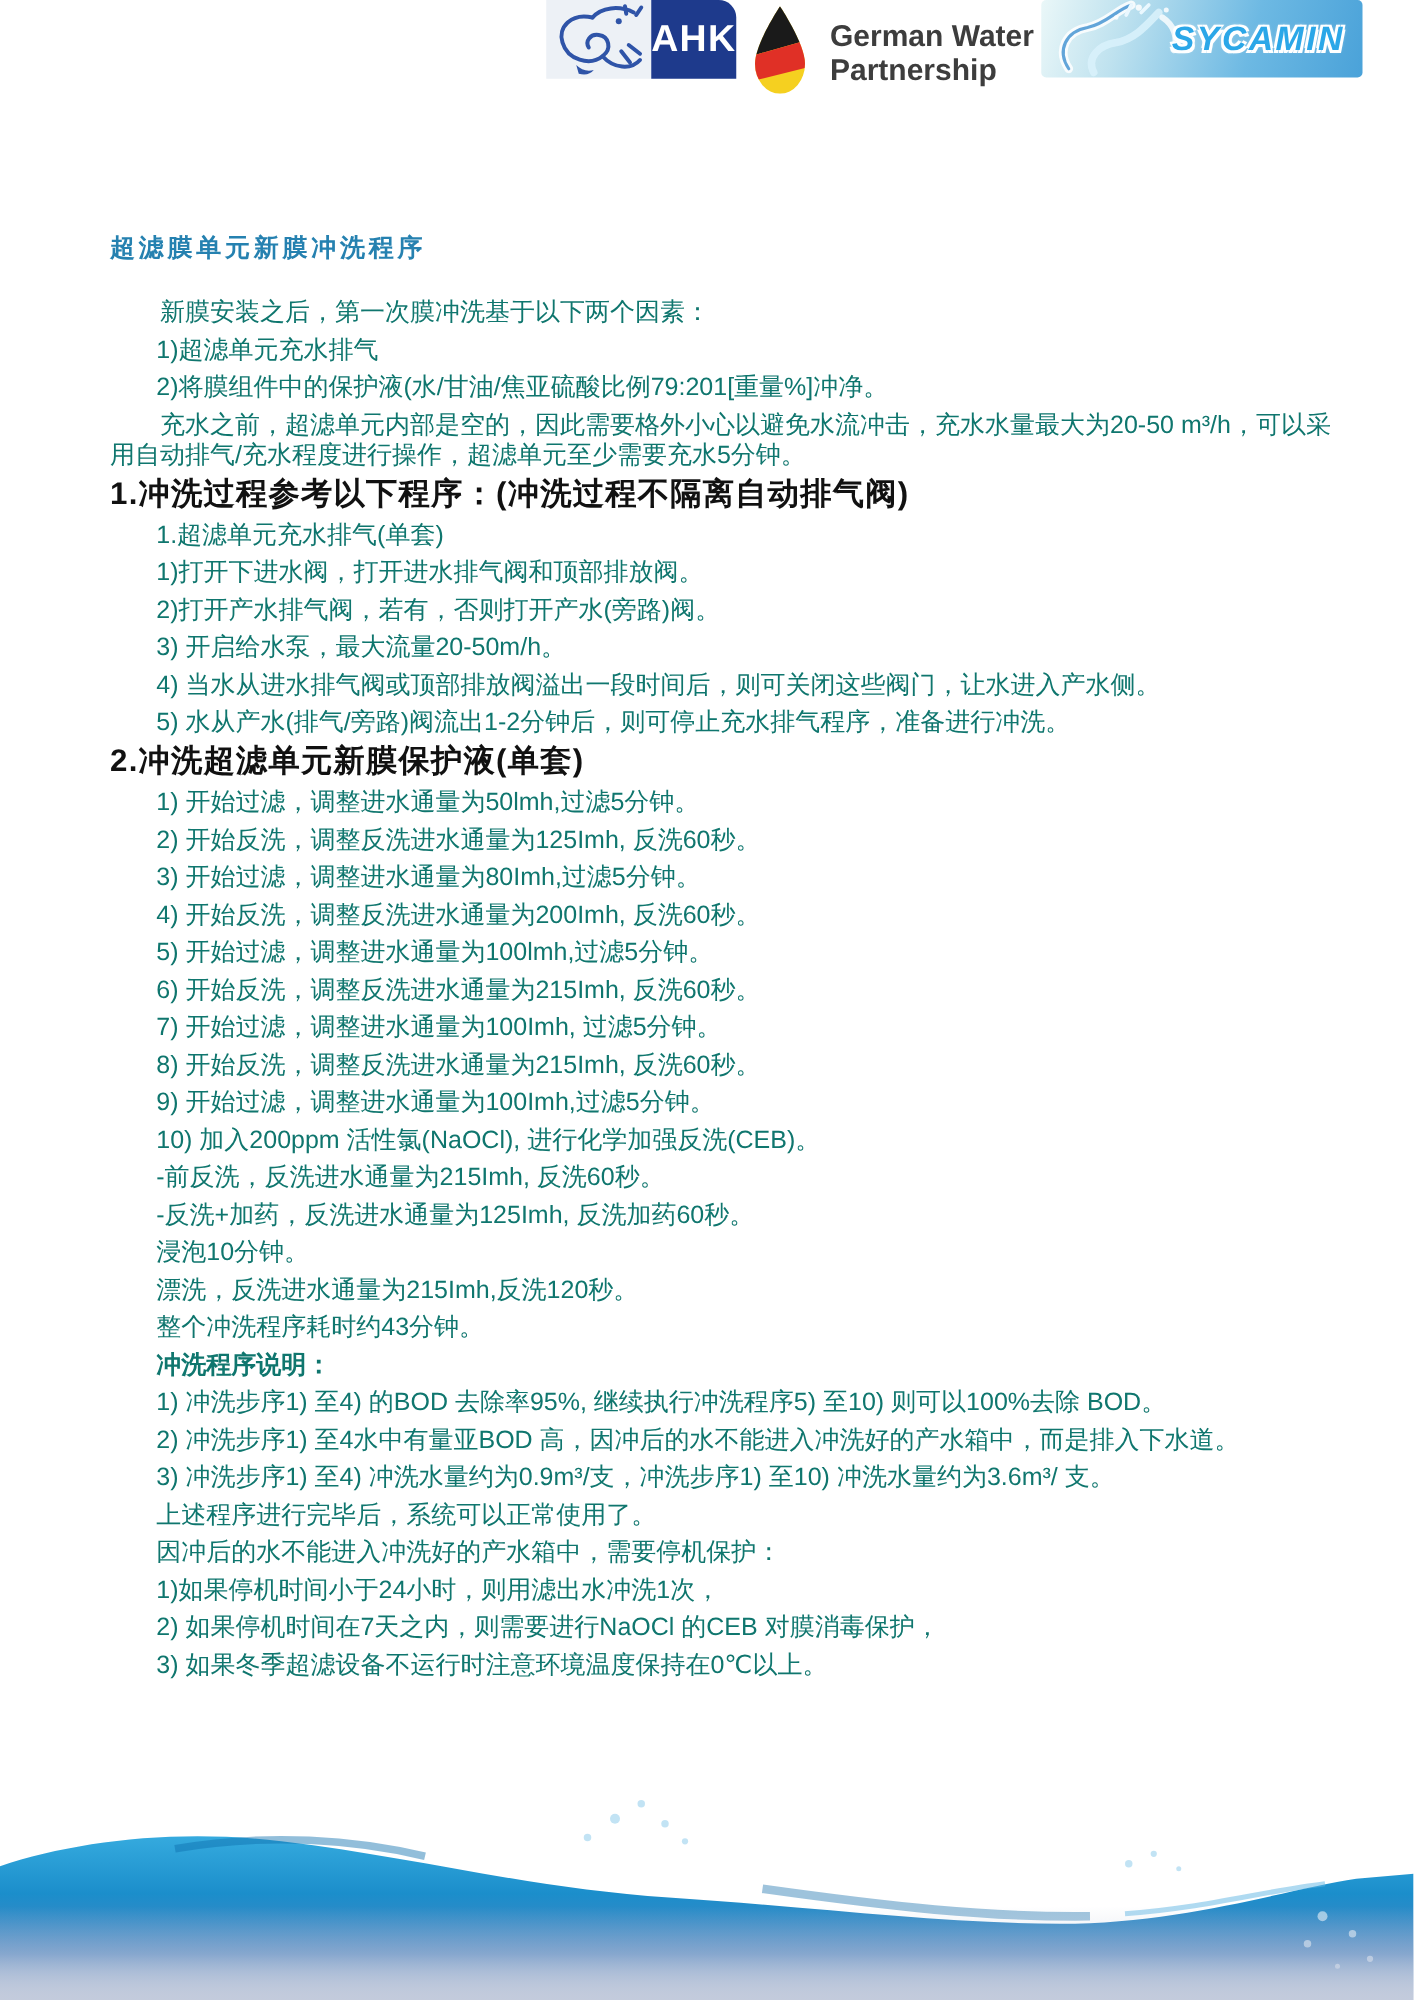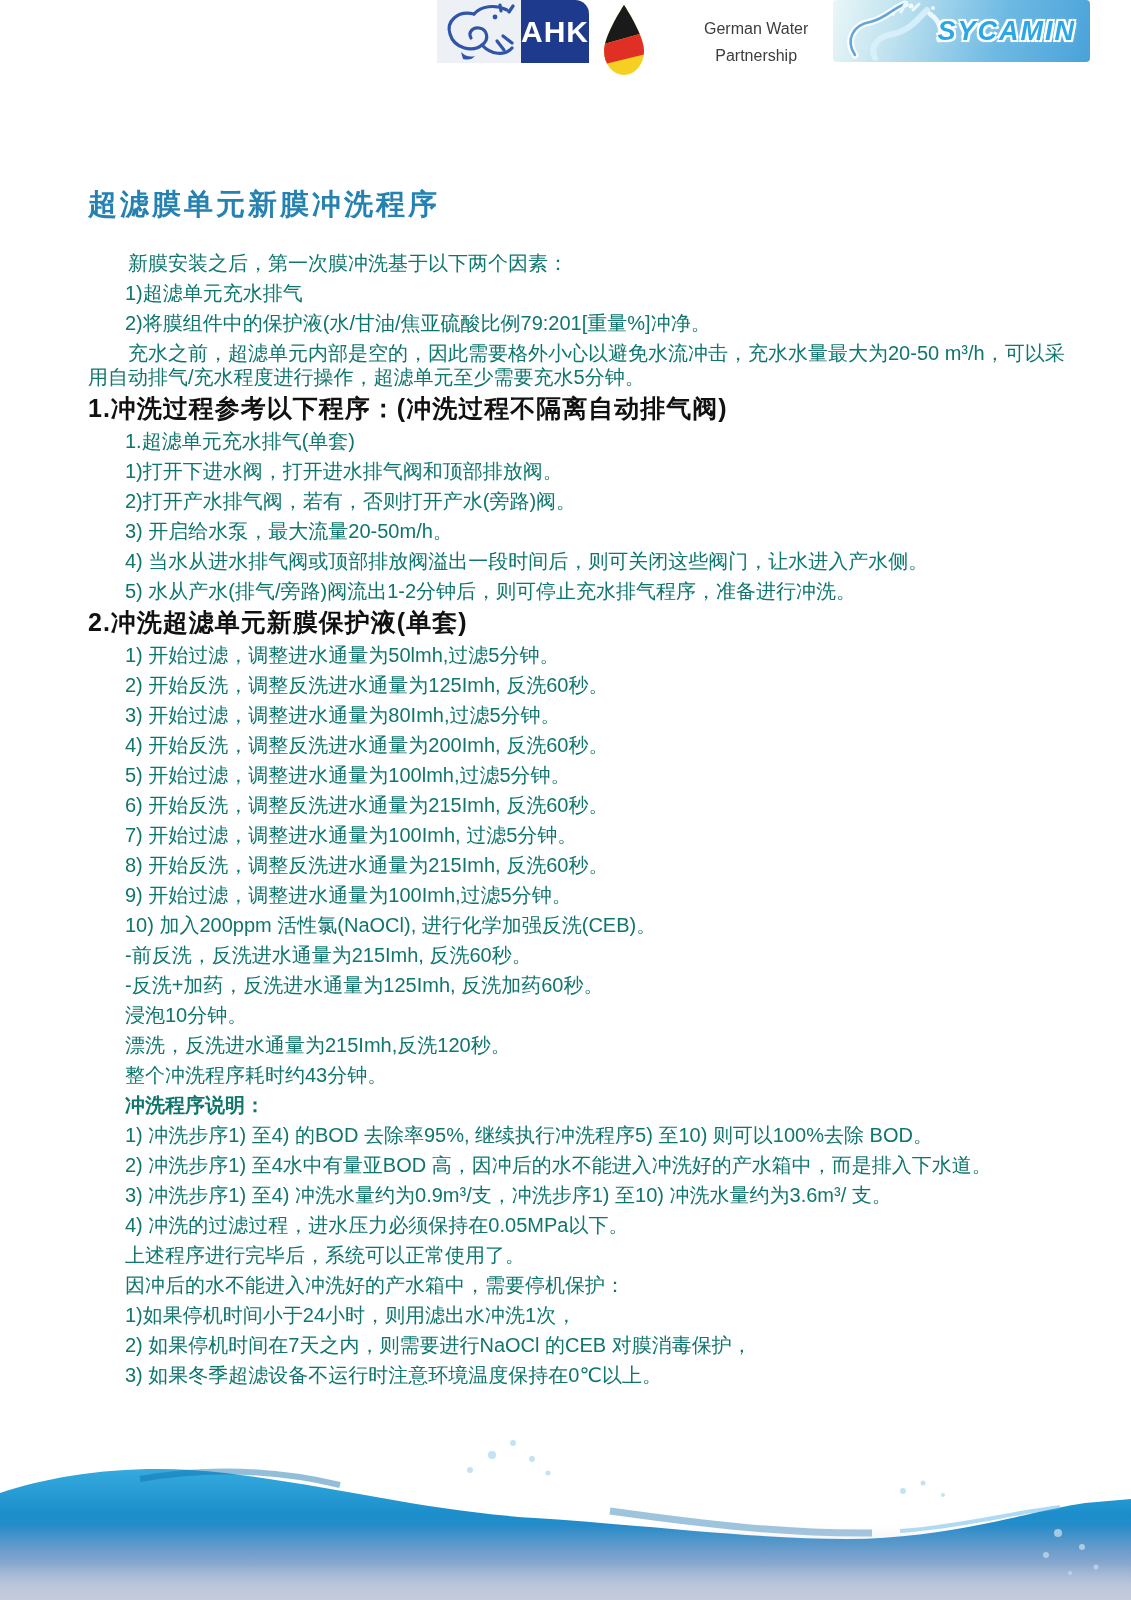--- a/index.html
+++ b/index.html
@@ -8,48 +8,48 @@
   .page {
     position: relative;
     width: 1131px;
     height: 1600px;
     margin: 0 auto;
     background: #ffffff;
     overflow: hidden;
   }
 
   
-  .header { position: absolute; top: 0; left: 0; width: 100%; height: 85px; text-align: center; }
+  .header { position: absolute; top: 0; left: 0; width: 100%; height: 85px; }
   .ahk-logo { position: absolute; left: 437px; top: 0; width: 150px; height: 63px; display: flex; }
   .ahk-dragon { width: 92px; height: 63px; background: #edf1f6; display: flex; align-items: center; justify-content: center; }
   .ahk-box {
     flex: 1; background: #1e3a8c; color: #ffffff; display: flex; align-items: center; justify-content: center;
     font-weight: bold; font-size: 30px; letter-spacing: 1px; border-radius: 0 14px 0 0;
   }
   .gwp-logo { position: absolute; left: 598px; top: 3px; display: flex; align-items: center; gap: 14px; }
-  .gwp-text { color: #3d3d3d; font-size: 16px; line-height: 27px; font-weight: 400; margin-left: 40px; }
+  .gwp-text { color: #3d3d3d; font-size: 24px; line-height: 27px; font-weight: 700; }
   .sycamin-logo {
     position: absolute; left: 833px; top: 0; width: 257px; height: 62px; border-radius: 4px;
     background: linear-gradient(105deg, #eaf7f8 0%, #bfe2ef 25%, #6db9e3 65%, #4aa2d9 100%);
     overflow: hidden;
     padding-left: 12px;
   }
   .sycamin-splash { position: absolute; left: 2px; top: 0; }
   .sycamin-word {
     position: absolute; right: 14px; top: 16px;
     font-size: 27px; font-weight: bold; font-style: italic; letter-spacing: 2px;
     color: #2ba7e8;
     text-shadow: -2px -2px 0 #ffffff, 2px -2px 0 #ffffff, -2px 2px 0 #ffffff, 2px 2px 0 #ffffff, 0 0 4px #ffffff;
   }
 
   
   .content { position: absolute; top: 63px; left: 0; width: 100%; padding: 0 48px 0 88px; }
   .doc-title {
     margin-top: 122px; margin-bottom: 26px;
-    font-size: 29px; font-weight: bold; letter-spacing: 3px;
+    font-size: 20px; font-weight: bold; letter-spacing: 3px;
     color: #2581b0;
   }
   .line { font-size: 20px; line-height: 24px; margin-bottom: 6px; color: #0f766e; }
   .indent { text-indent: 2em; }
   .item { padding-left: 37px; }
   .sec-heading { font-size: 25px; font-weight: bold; color: #111111; line-height: 26px; margin: 5px 0 8px; letter-spacing: 1px; }
   .notes-heading { font-weight: bold; margin-top: 4px; }
 
   
   .water { position: absolute; left: 0; bottom: 0; width: 1131px; height: 185px; }
@@ -162,21 +162,20 @@
         <p class="line item">浸泡10分钟。</p>
         <p class="line item">漂洗，反洗进水通量为215Imh,反洗120秒。</p>
         <p class="line item">整个冲洗程序耗时约43分钟。</p>
       </div>
 
     <p class="line item notes-heading">冲洗程序说明：</p>
     <div>
         <p class="line item">1) 冲洗步序1) 至4) 的BOD  去除率95%, 继续执行冲洗程序5) 至10) 则可以100%去除 BOD。</p>
         <p class="line item">2) 冲洗步序1) 至4水中有量亚BOD  高，因冲后的水不能进入冲洗好的产水箱中，而是排入下水道。</p>
         <p class="line item">3) 冲洗步序1) 至4) 冲洗水量约为0.9m³/支，冲洗步序1) 至10) 冲洗水量约为3.6m³/ 支。</p>
-        <p class="line item">4) 冲洗的过滤过程，进水压力必须保持在0.05MPa以下。</p>
         <p class="line item">上述程序进行完毕后，系统可以正常使用了。</p>
         <p class="line item">因冲后的水不能进入冲洗好的产水箱中，需要停机保护：</p>
         <p class="line item">1)如果停机时间小于24小时，则用滤出水冲洗1次，</p>
         <p class="line item">2) 如果停机时间在7天之内，则需要进行NaOCl  的CEB  对膜消毒保护，</p>
         <p class="line item">3) 如果冬季超滤设备不运行时注意环境温度保持在0℃以上。</p>
       </div>
   </main>
 
   <footer class="water">
     <svg viewBox="0 0 1131 185" preserveAspectRatio="none" aria-hidden="true">

